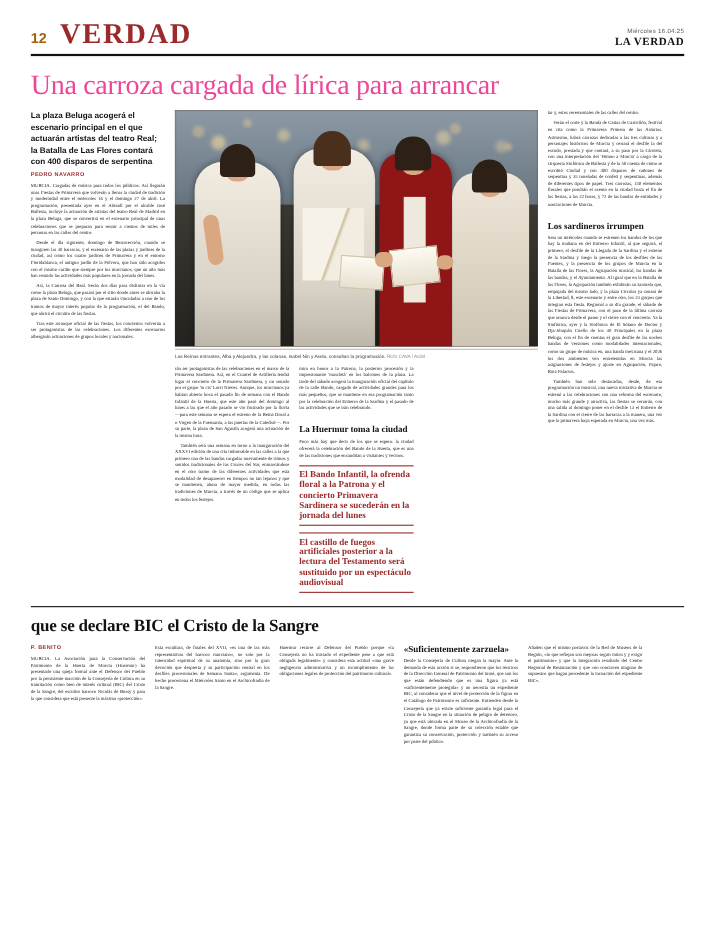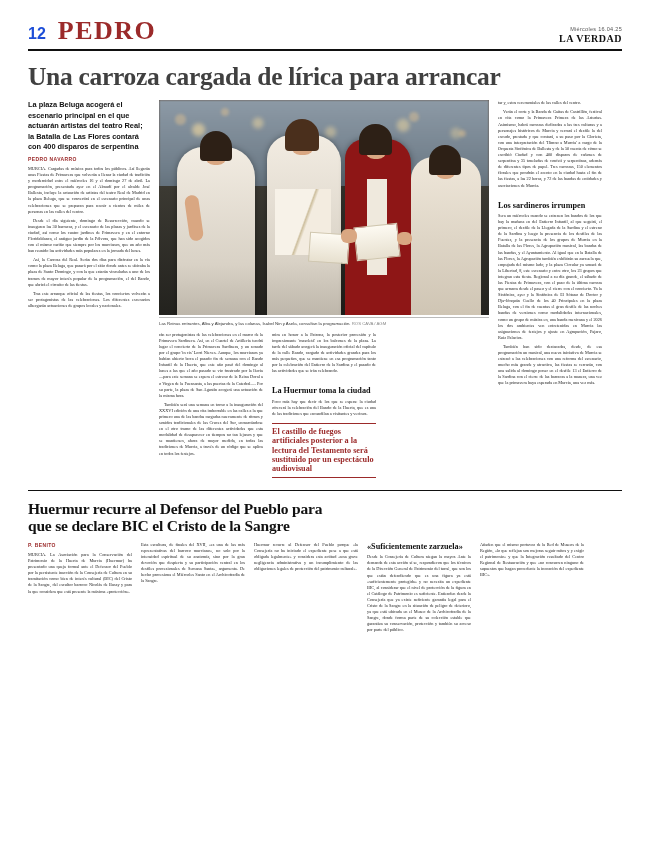--- a/index.html
+++ b/index.html
@@ -14,21 +14,21 @@
   .page { position: relative; width: 650px; height: 852px; padding: 0; }
 
   
   .masthead {
     display: flex; align-items: flex-end; justify-content: space-between;
     padding: 18px 28px 0 28px;
   }
   .mast-left { display: flex; align-items: baseline; gap: 12px; }
   .pagenum {
     font-family: "Liberation Sans", sans-serif;
-    font-size: 16px; color: #1d4ed8; font-weight: bold;
+    font-size: 13px; color: #a16207; font-weight: bold;
   }
   .section-name {
     font-family: "Liberation Serif", serif;
     font-size: 26px; letter-spacing: 1.5px; color: #9b2a2a;
     font-weight: bold; line-height: 1;
   }
   .mast-right { text-align: right; line-height: 1.15; }
   .mast-date {
     font-family: "Liberation Sans", sans-serif;
     font-size: 5.5px; color: #555; letter-spacing: .3px;
@@ -36,25 +36,25 @@
   .mast-brand {
     font-family: "Liberation Serif", serif;
     font-size: 10px; font-weight: bold; letter-spacing: .5px; color: #111;
   }
   .rule-top { height: 2px; background: #111; margin: 5px 28px 0 28px; }
 
   
   .headline {
     padding: 12px 28px 6px 28px;
     font-family: "Liberation Serif", serif;
-    font-weight: bold;
+    font-weight: normal;
     font-size: 25.5px;
     line-height: 1.07;
     letter-spacing: -0.3px;
-    color: #404040;
+    color: #ec4899;
   }
   .headline span { display:block; }
 
   
   .article-top {
     display: flex;
     padding: 4px 28px 0 28px;
     gap: 9px;
   }
   .col { font-size: 4.3px; text-align: justify; line-height: 1.42; color:#222; }
@@ -157,21 +157,21 @@
   }
 </style>
 </head>
 <body>
 
 <div class="page">
 
   <div class="masthead">
     <div class="mast-left">
       <span class="pagenum">12</span>
-      <span class="section-name">PEDRO</span>
+      <span class="section-name">VERDAD</span>
     </div>
     <div class="mast-right">
       <div class="mast-date">Miércoles 16.04.25</div>
       <div class="mast-brand">LA VERDAD</div>
     </div>
   </div>
   <div class="rule-top"></div>
 
   <div class="headline">
     <span>Una carroza cargada de lírica para arrancar</span>
@@ -230,38 +230,38 @@
 
       <div class="mid-row">
         <div class="col col-mid">
           <p>rán ser protagonistas de las celebraciones en el marco de la Primavera Sardinera. Así, en el Cuartel de Artillería tendrá lugar el concierto de la Primavera Sardinera, y un sonado por el grupo 'in cis' Lorri Nieves. Aunque, los murcianos ya habían abierto boca el pasado fin de semana con el Bando Infantil de la Huerta, que este año pasó del domingo al lunes a las que el año pasado se vio frustrado por la lluvia —para este semana se espera el estreno de la Reina Doral a o Virgen de la Fuensanta, a las puertas de la Catedral—. Por su parte, la plaza de San Agustín acogerá una actuación de la misma hora.</p>
           <p class="indent">También será una semana en torno a la inauguración del XXXVI edición de una cita imborrable en las calles a la que primero una de las bandas cargadas nuevamente de ritmos y sonidos tradicionales de las Cruces del Sur, enmarcándose en el otro tramo de las diferentes actividades que esta modalidad de desaparecer en tiempos no tan lejanos y que se mantienen, ahora de mayor medida, en todas las tradiciones de Murcia, a través de un código que se aplica en todos los festejos.</p>
         </div>
         <div class="col col-mid2">
           <p>mira en honor a la Patrona, la posterior procesión y la impresionante 'mascletá' en los balcones de la plaza. La tarde del sábado acogerá la inauguración oficial del capítulo de la calle Bando, cargado de actividades grandes para los más pequeños, que se mantiene en esa programación tanto por la celebración del Entierro de la Sardina y el pasado de las actividades que se irán celebrando.</p>
           <div class="sub-h black">La Huermur toma la ciudad</div>
           <p>Poco más hay que decir de los que se espera: la ciudad ofrecerá la celebración del Bando de la Huerta, que es una de las tradiciones que encandilan a visitantes y vecinos.</p>
+          <div class="sub-h boxed">El Bando Infantil, la ofrenda floral a la Patrona y el concierto Primavera Sardinera se sucederán en la jornada del lunes</div>
           <div class="sub-h boxed">El castillo de fuegos artificiales posterior a la lectura del Testamento será sustituido por un espectáculo audiovisual</div>
         </div>
       </div>
     </div>
 
     <div class="col col-right">
       <p>tar y, estos ceremoniales de las calles del centro.</p>
       <p class="indent">Verán el corte y la Banda de Gaitas de Castrillón, festival en cita como la Primavera Primera de las Asturias. Asimismo, habrá carrozas dedicadas a las tres culturas y a personajes históricos de Murcia y cerrará el desfile la del escudo, prestada y que contará, a su paso por la Glorieta, con una interpretación del 'Himno a Murcia' a cargo de la Orquesta Sinfónica de Ballesta y de la 50 cuenta de cómo se escribió Ciudad y con 400 disparos de cañones de serpentina y 35 toneladas de confeti y serpentinas, además de diferentes tipos de papel. Tres carrozas, 150 elementos florales que pondrán el acento en la ciudad hasta el fin de las fiestas, a las 22 horas, y 72 de las bandas de entidades y asociaciones de Murcia.</p>
       <div class="sub-h black">Los sardineros irrumpen</div>
       <p>Sera un miércoles cuando se estrenen los bandos de los que hay la mañana en del Entierro Infantil, al que seguirá, el primero, el desfile de la Llegada de la Sardina y el estreno de la Sardina y luego la presencia de los desfiles de las Fuentes, y la presencia de los grupos de Murcia en la Batalla de las Flores, la Agrupación musical, las bandas de las bandas, y el Ayuntamiento. Al igual que en la Batalla de las Flores, la Agrupación también exhibirán su zarzuela que, empujada del mismo lado, y la plaza Circular ya sonará de la Libertad, 8, este escenario y entre otro, los 23 grupos que integran esta fiesta. Regional a su día grande, el sábado de las Fiestas de Primavera, con el paso de la última carroza que arranca desde el paseo y el cierre con el concierto. Ya la Sinfónica, ayer y la Sinfónica de El Sótano de Doctor y Dja-Jónquán Cuello de los 40 Principales en la plaza Beluga, con el fin de cuentas el gran desfile de las noches bandas de versiones como modalidades internacionales, como un grupo de música en, una banda mexicana y el 2026 los dos ambientes ven entretenidas en Murcia las asignaciones de festejos y ajuste en Agrupación, Pajaro, Ruiz Palacios.</p>
       <p class="indent">También han sido destacadas, desde, de esa programación un musical, una nueva iniciativa de Murcia se estrenó a las celebraciones con una reforma del escenario, mucho más grande y atractiva, las fiestas se cerrarán, con una salida al domingo poner en el desfile 13 el Entierro de la Sardina con el cierre de las barracas a la manera, una vez que la primavera haya esperada en Murcia, una vez más.</p>
     </div>
   </div>
 
   <div class="rule-mid"></div>
 
   <div class="headline2">
-    <span>Huermur recurre al Defensor del Pueblo para</span>
     <span>que se declare BIC el Cristo de la Sangre</span>
   </div>
 
   <div class="article-bottom">
     <div class="col b-col">
       <p class="byline">P. BENITO</p>
       <p>MURCIA. La Asociación para la Conservación del Patrimonio de la Huerta de Murcia (Huermur) ha presentado una queja formal ante el Defensor del Pueblo por la persistente inacción de la Consejería de Cultura en su tramitación como bien de interés cultural (BIC) del Cristo de la Sangre, del escultor barroco Nicolás de Bussy y para la que considera que está presente la máxima «protección».</p>
     </div>
     <div class="col b-col">
       <p>Esta escultura, de finales del XVII, «es una de las más representativas del barroco murciano», no solo por la intensidad espiritual de su anatomía, sino por la gran devoción que despierta y su participación central en los desfiles procesionales de Semana Santa», argumenta. De hecho procesiona el Miércoles Santo en el Archicofradía de la Sangre.</p>

